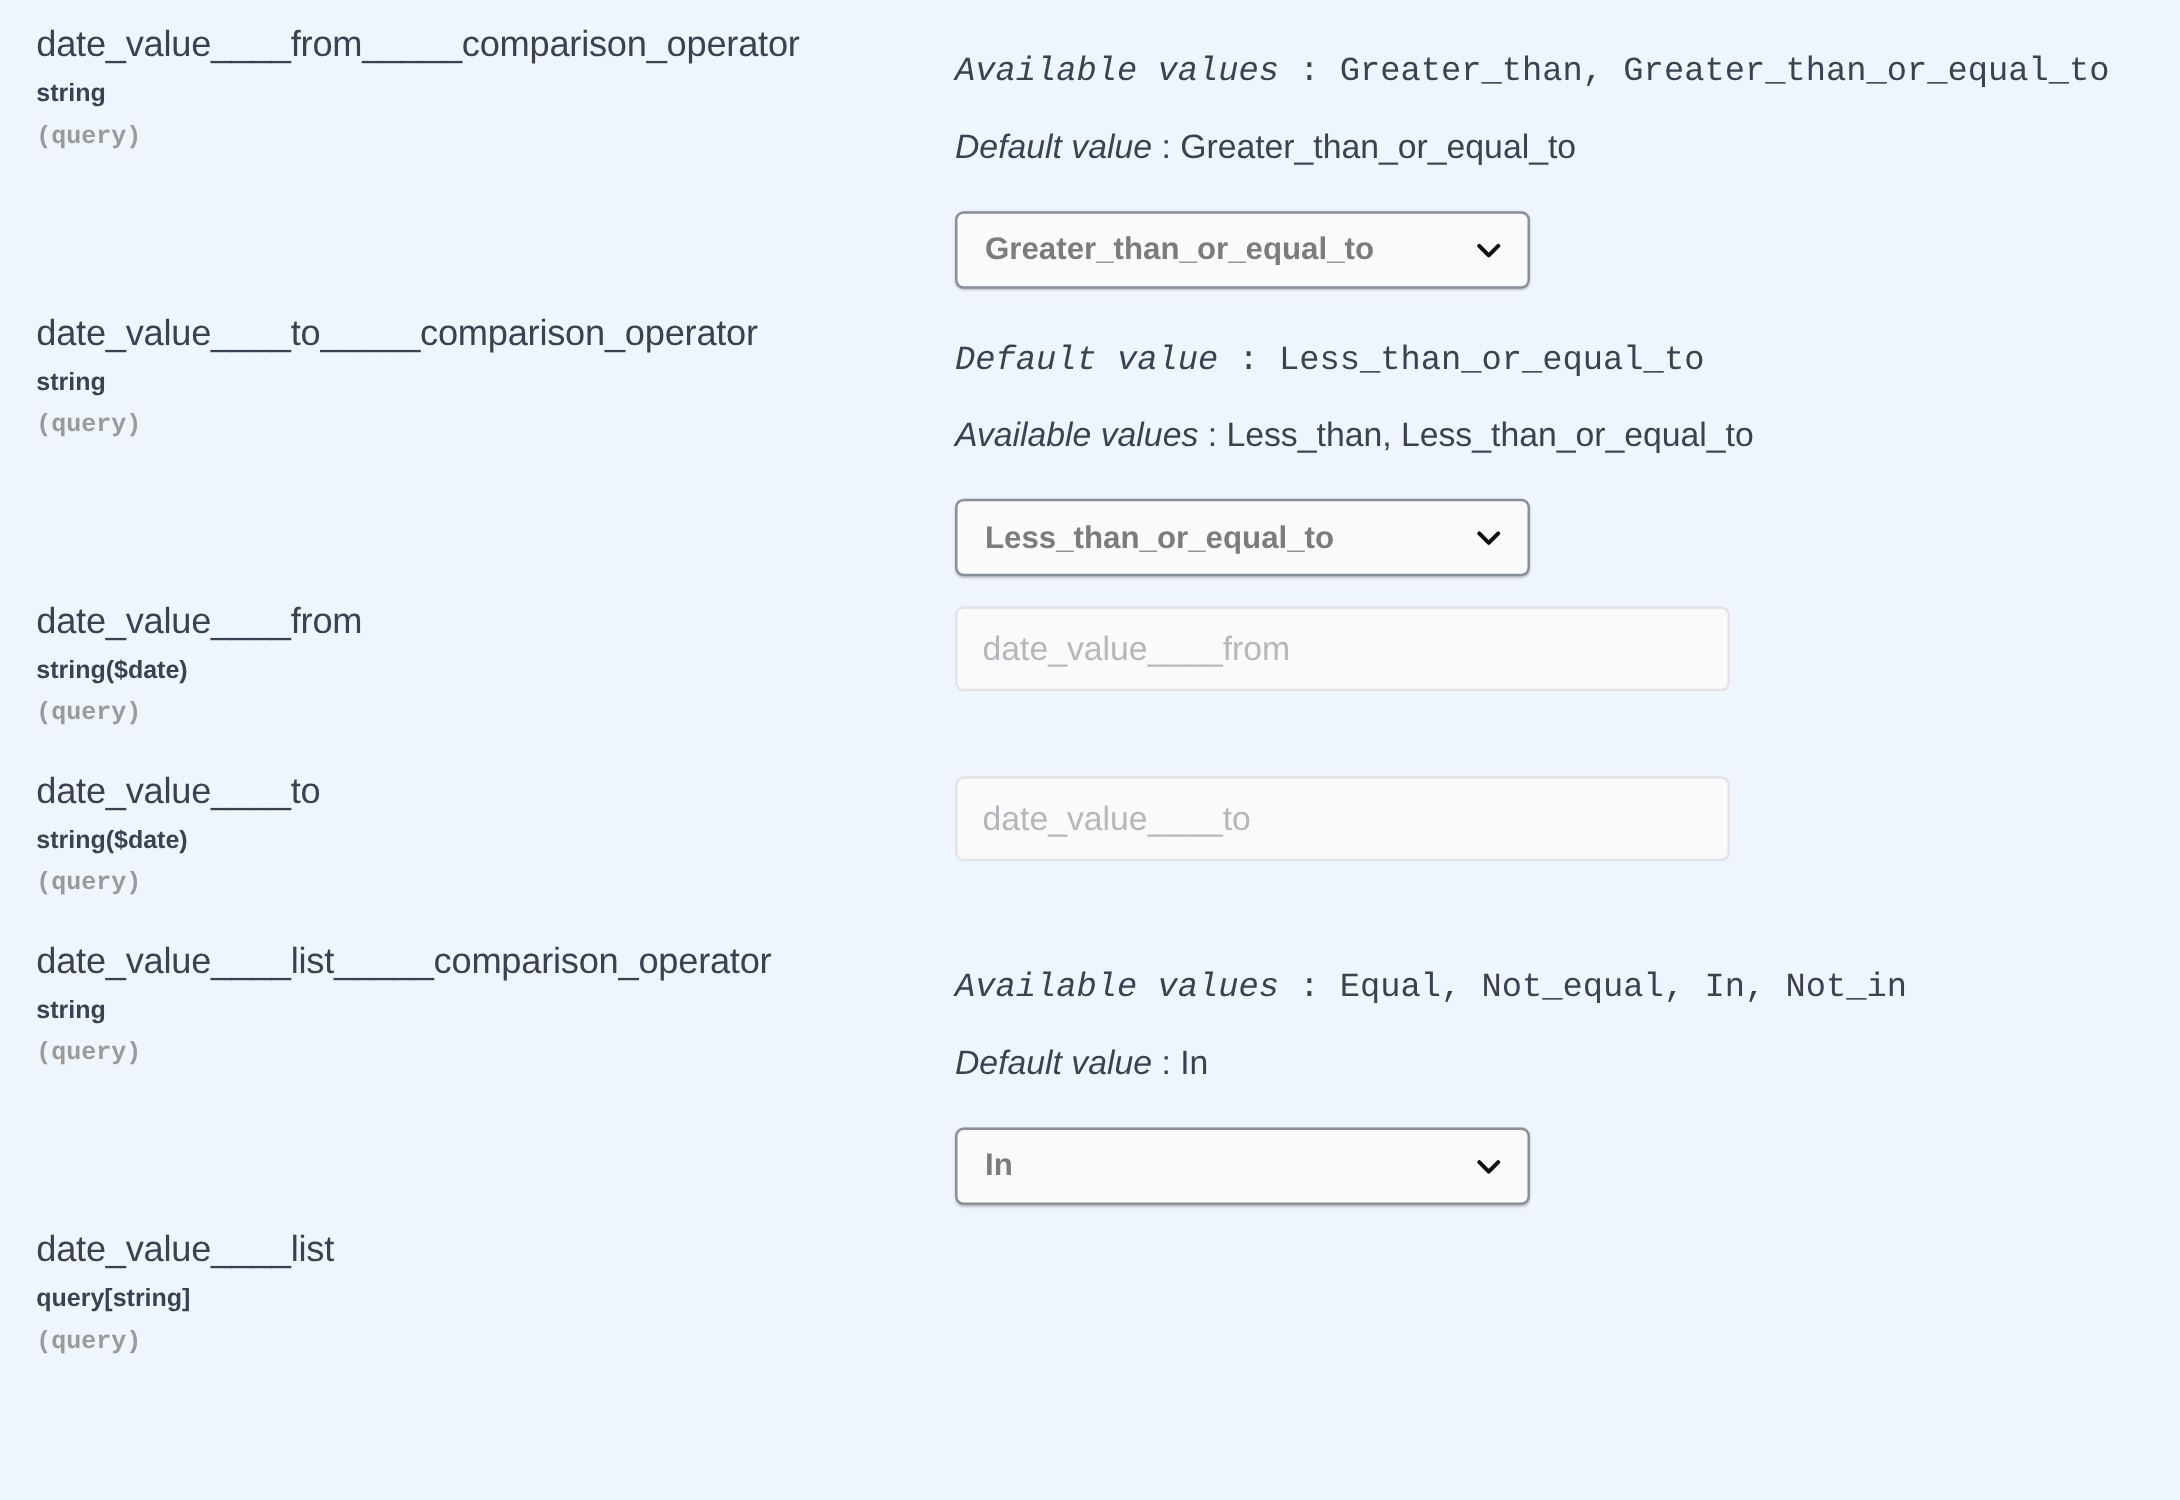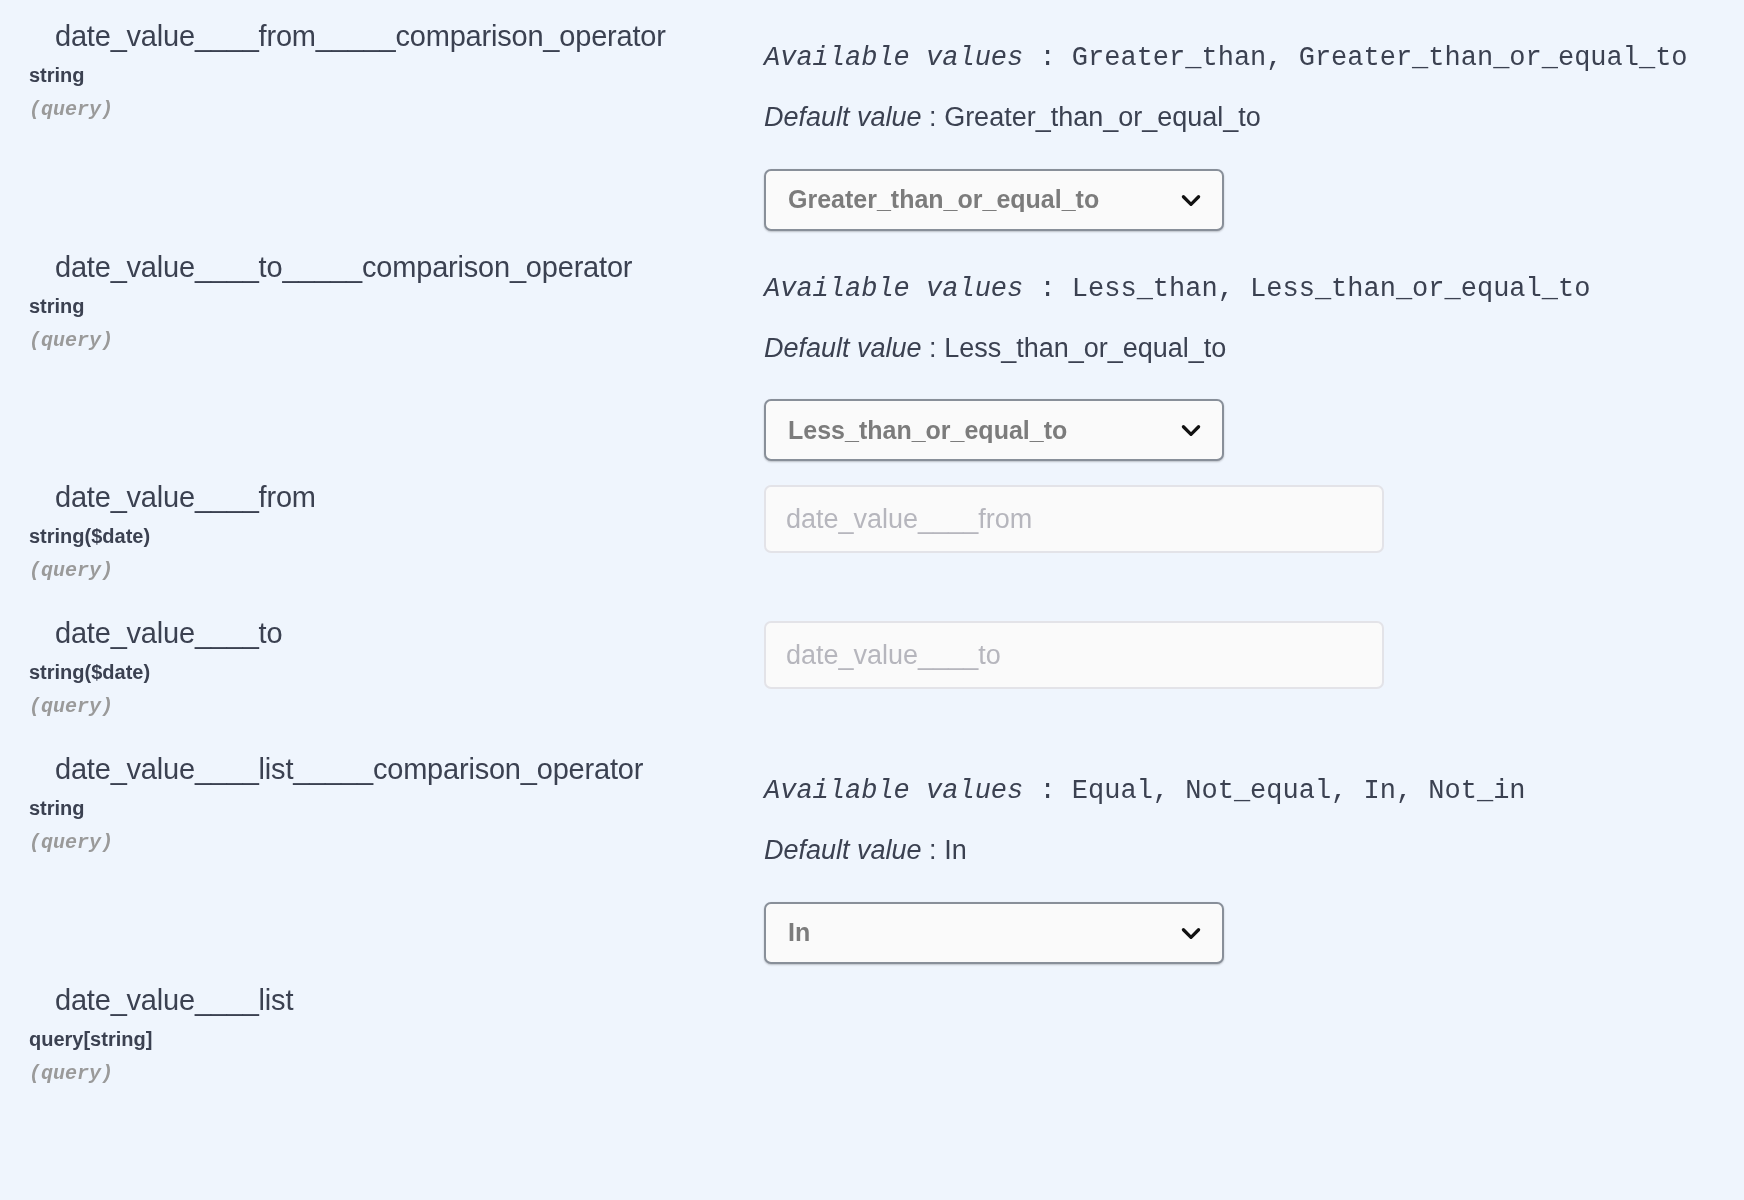--- a/index.html
+++ b/index.html
@@ -25,33 +25,31 @@
     width: 750px;
     flex: 0 0 750px;
     padding: 18px 0 0 29px;
   }
   .param-name {
     font-size: 29px;
     line-height: 1.25;
     color: #3b4151;
     letter-spacing: -0.2px;
     white-space: nowrap;
-    margin-left: 26px;
   }
   .param-type {
     font-family: Liberation Sans, sans-serif;
     font-weight: bold;
     font-size: 20px;
     line-height: 1.5;
     color: #3b4151;
     margin-top: 6px;
   }
   .param-in {
     font-family: "Liberation Mono", monospace;
-    font-style: italic;
     font-weight: bold;
     font-size: 20px;
     line-height: 1.5;
     color: #9a9a9a;
     margin-top: 5px;
   }
   
   .col-desc {
     flex: 1 1 auto;
     padding: 18px 40px 0 14px;
@@ -154,22 +152,22 @@
     </div>
   </div>
 
   <div class="param-row row-h2">
     <div class="col-name">
       <div class="param-name">date_value____to_____comparison_operator</div>
       <div class="param-type">string</div>
       <div class="param-in">(query)</div>
     </div>
     <div class="col-desc">
+      <div class="meta-line"><span class="meta-key">Default value</span><span> : </span><span>Less_than_or_equal_to</span></div>
       <div class="meta-line"><span class="meta-key">Available values</span><span> : </span><span>Less_than, Less_than_or_equal_to</span></div>
-      <div class="meta-line"><span class="meta-key">Default value</span><span> : </span><span>Less_than_or_equal_to</span></div>
       <div class="control-wrap">
         <span class="select-box">
           <select class="sw-select">
             <option>Less_than_or_equal_to</option>
           </select>
           <svg class="select-chevron" viewBox="0 0 24 24">
               <path d="M5 9l7 7 7-7" fill="none" stroke="#111" stroke-width="3" stroke-linecap="round" stroke-linejoin="round"></path>
             </svg>
         </span>
       </div>

